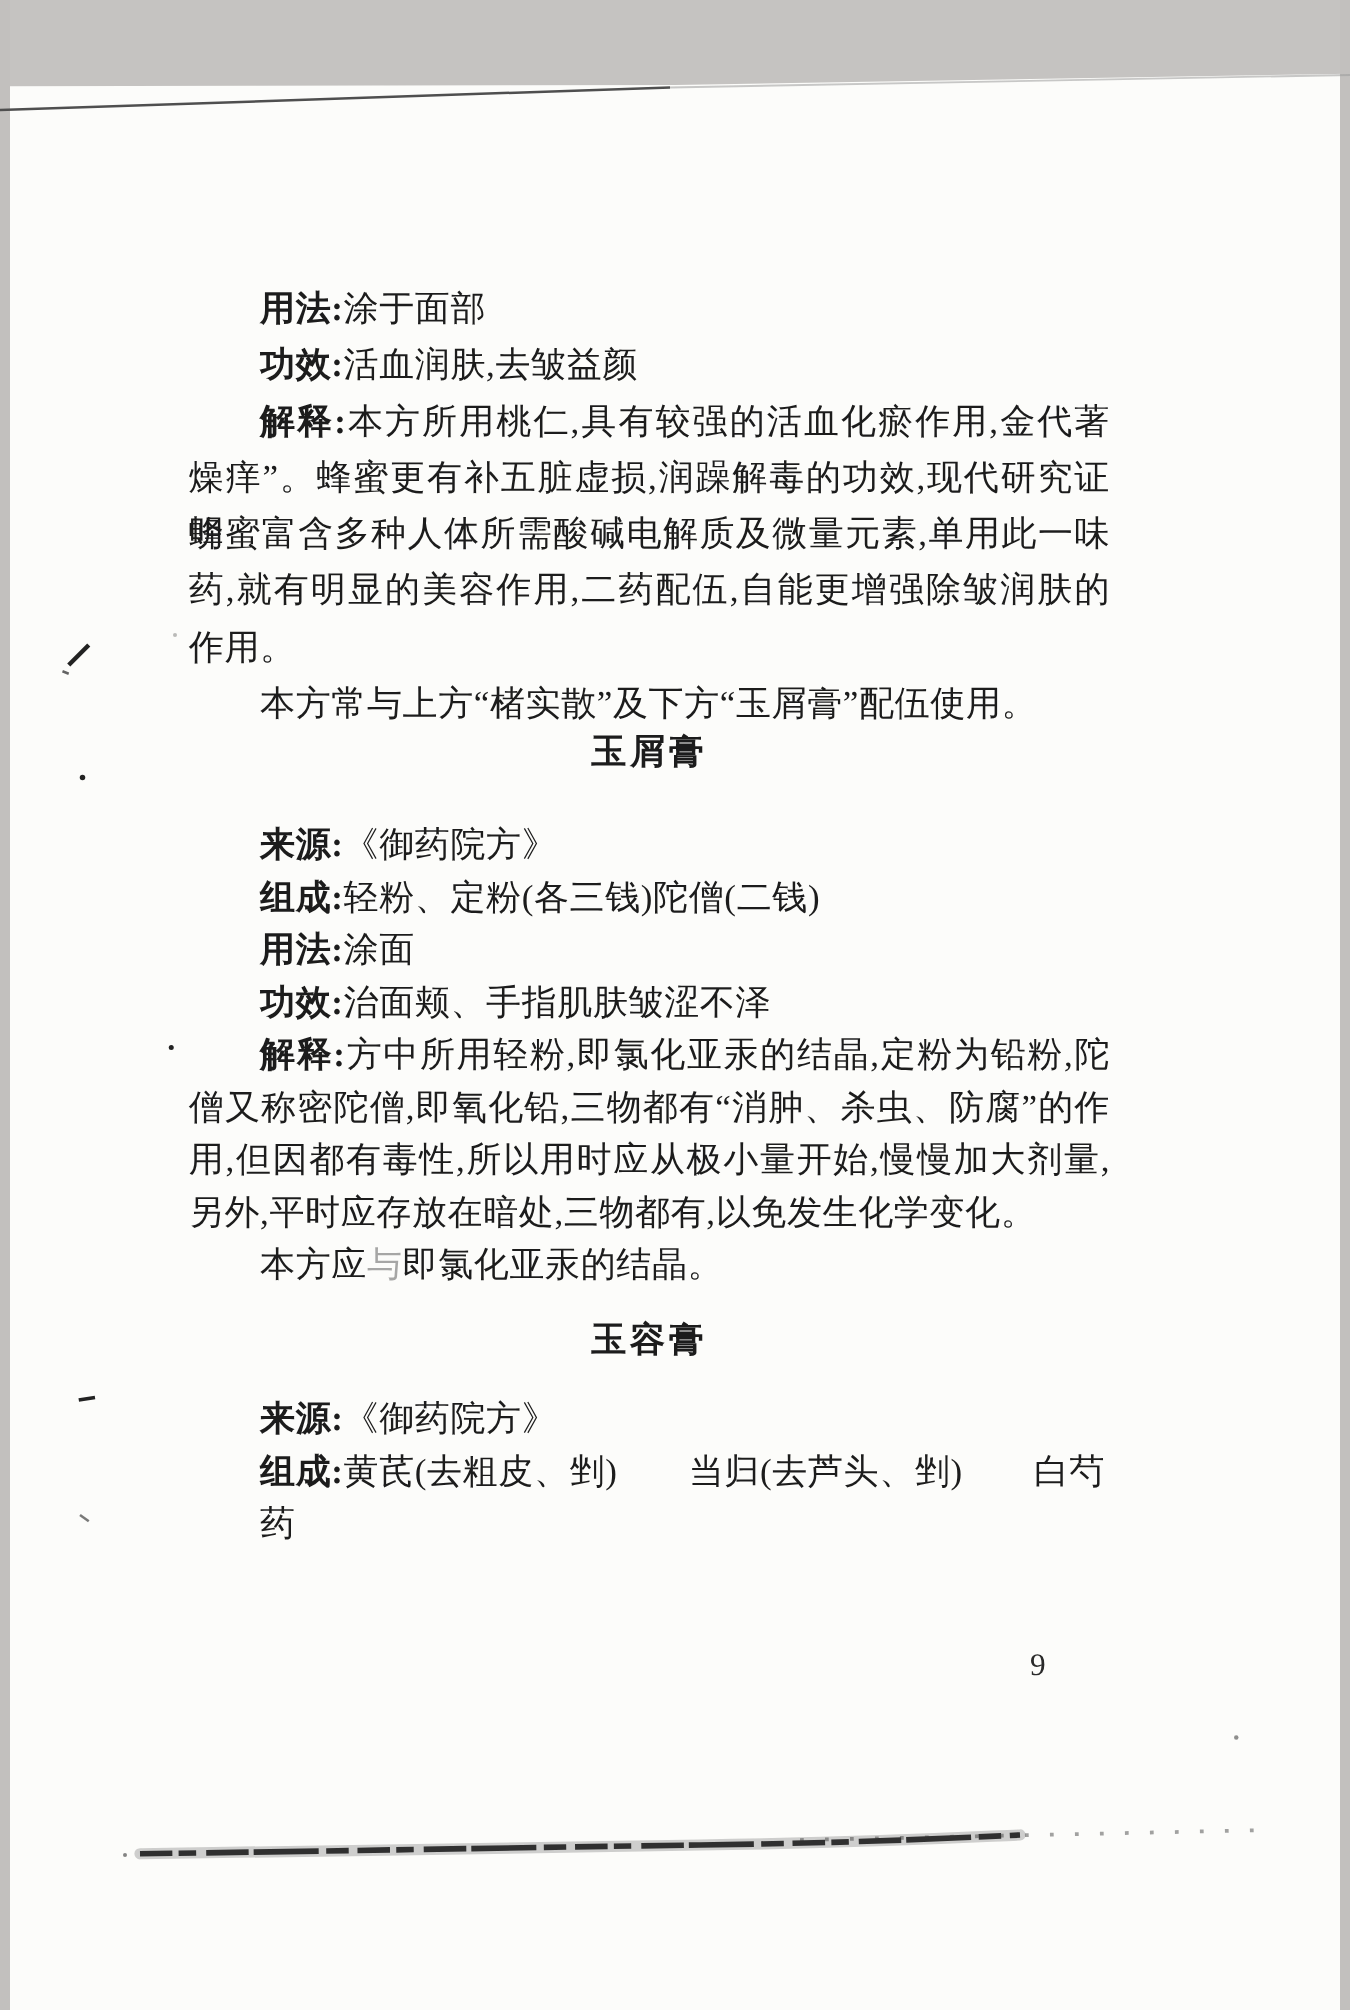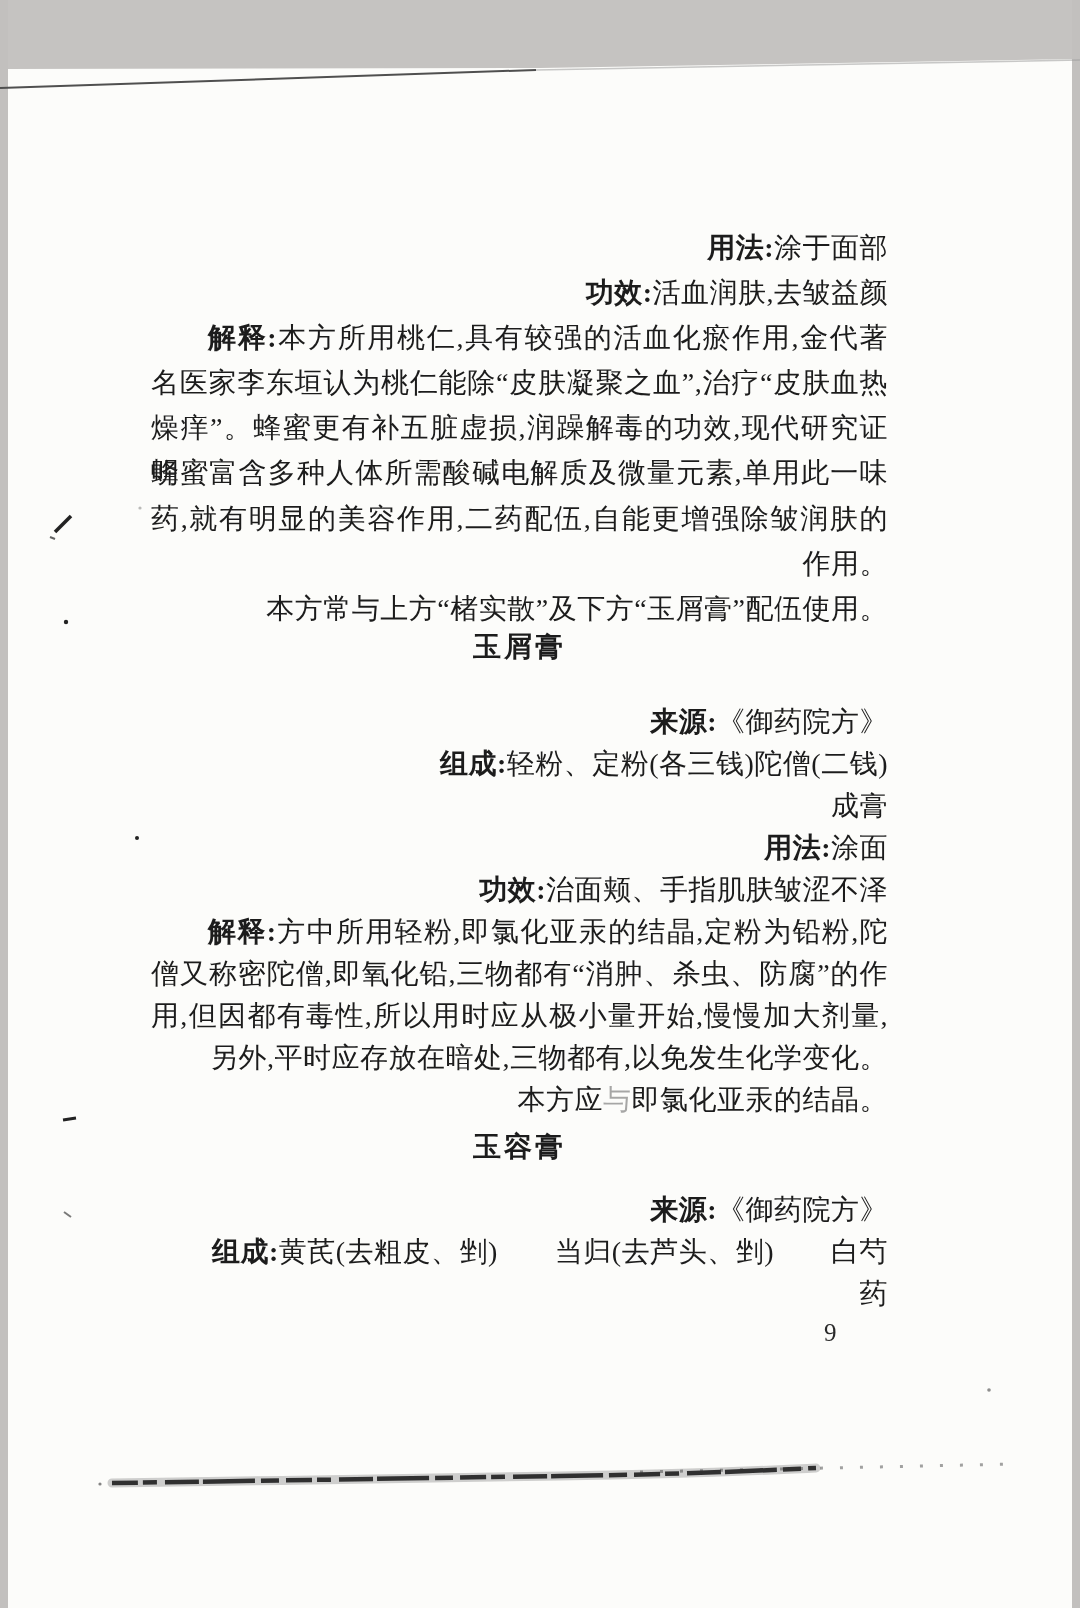--- a/index.html
+++ b/index.html
@@ -6,33 +6,33 @@
     --paper:#fcfcfa; --ink:#1c1c1c; --gray:#c5c3c1; --edge:#4f4f4f;
   }
   html,body{margin:0;padding:0;background:#9a9a9a;}
   .screen{
     position:relative; width:1080px; height:1608px; overflow:hidden;
     background:var(--paper); color:var(--ink);
     font-family:"Liberation Serif","DejaVu Serif",serif;
   }
   .artifacts{position:absolute; left:0; top:0; width:1080px; height:1608px; pointer-events:none;}
   .textblock{position:absolute; left:151px; top:225px; width:737px;}
-  .line{font-size:28px; letter-spacing:0.5px;text-align:right;}
+  .line{font-size:28px; letter-spacing:0.5px;}
   .sec1 .line{height:45.1px; line-height:45.1px;}
   .sec2 .line,.sec3 .line{height:42px; line-height:42px;}
   .line.indent{padding-left:57px;}
   .line.justify{text-align:justify; text-align-last:justify; text-justify:inter-character;}
   .line b{font-weight:700;}
   .faint{opacity:.38;}
   .heading{
     font-size:28px; font-weight:700; text-align:center;
     height:45px; line-height:45px; letter-spacing:3px;
   }
   .heading.h1{margin-top:-7px; margin-bottom:32px;}
-  .heading.h2{margin-top:3px; margin-bottom:20px;}
+  .heading.h2{margin-top:16px; margin-bottom:20px;}
   .pagenum{
     position:absolute; left:824px; top:1320px;
     font-size:25px; line-height:25px; color:#2a2a2a;
   }
 </style>
 </head>
 <body>
 
 <div class="screen">
 
@@ -62,32 +62,30 @@
       <circle cx="624" cy="973" r="1.6" stroke="none" opacity="0.35"></circle>
       <circle cx="140" cy="508" r="1.6" stroke="none" opacity="0.3"></circle>
     </g>
   </svg>
 
   <div class="textblock">
     <div class="sec sec1" id="sec1">
         <div class="line indent"><b>用法:</b>涂于面部</div>
         <div class="line indent"><b>功效:</b>活血润肤,去皱益颜</div>
         <div class="line indent justify"><b>解释:</b>本方所用桃仁,具有较强的活血化瘀作用,金代著</div>
-        <div class="line justify">名医家李东垣认为桃仁能除“皮肤凝聚之血”,治疗“皮肤血热</div>
         <div class="line justify">燥痒”。蜂蜜更有补五脏虚损,润躁解毒的功效,现代研究证明</div>
         <div class="line justify">蜂蜜富含多种人体所需酸碱电解质及微量元素,单用此一味</div>
         <div class="line justify">药,就有明显的美容作用,二药配伍,自能更增强除皱润肤的</div>
         <div class="line">作用。</div>
         <div class="line indent">本方常与上方“楮实散”及下方“玉屑膏”配伍使用。</div>
       </div>
     <div class="heading h1">玉屑膏</div>
     <div class="sec sec2" id="sec2">
         <div class="line indent"><b>来源:</b>《御药院方》</div>
         <div class="line indent"><b>组成:</b>轻粉、定粉(各三钱)陀僧(二钱)</div>
-        <div class="line">成膏</div>
         <div class="line indent"><b>用法:</b>涂面</div>
         <div class="line indent"><b>功效:</b>治面颊、手指肌肤皱涩不泽</div>
         <div class="line indent justify"><b>解释:</b>方中所用轻粉,即氯化亚汞的结晶,定粉为铅粉,陀</div>
         <div class="line justify">僧又称密陀僧,即氧化铅,三物都有“消肿、杀虫、防腐”的作</div>
         <div class="line justify">用,但因都有毒性,所以用时应从极小量开始,慢慢加大剂量,</div>
         <div class="line">另外,平时应存放在暗处,三物都有,以免发生化学变化。</div>
         <div class="line indent"><span>本方应</span><span class="faint">与</span><span>即氯化亚汞的结晶。</span></div>
       </div>
     <div class="heading h2">玉容膏</div>
     <div class="sec sec3" id="sec3">

